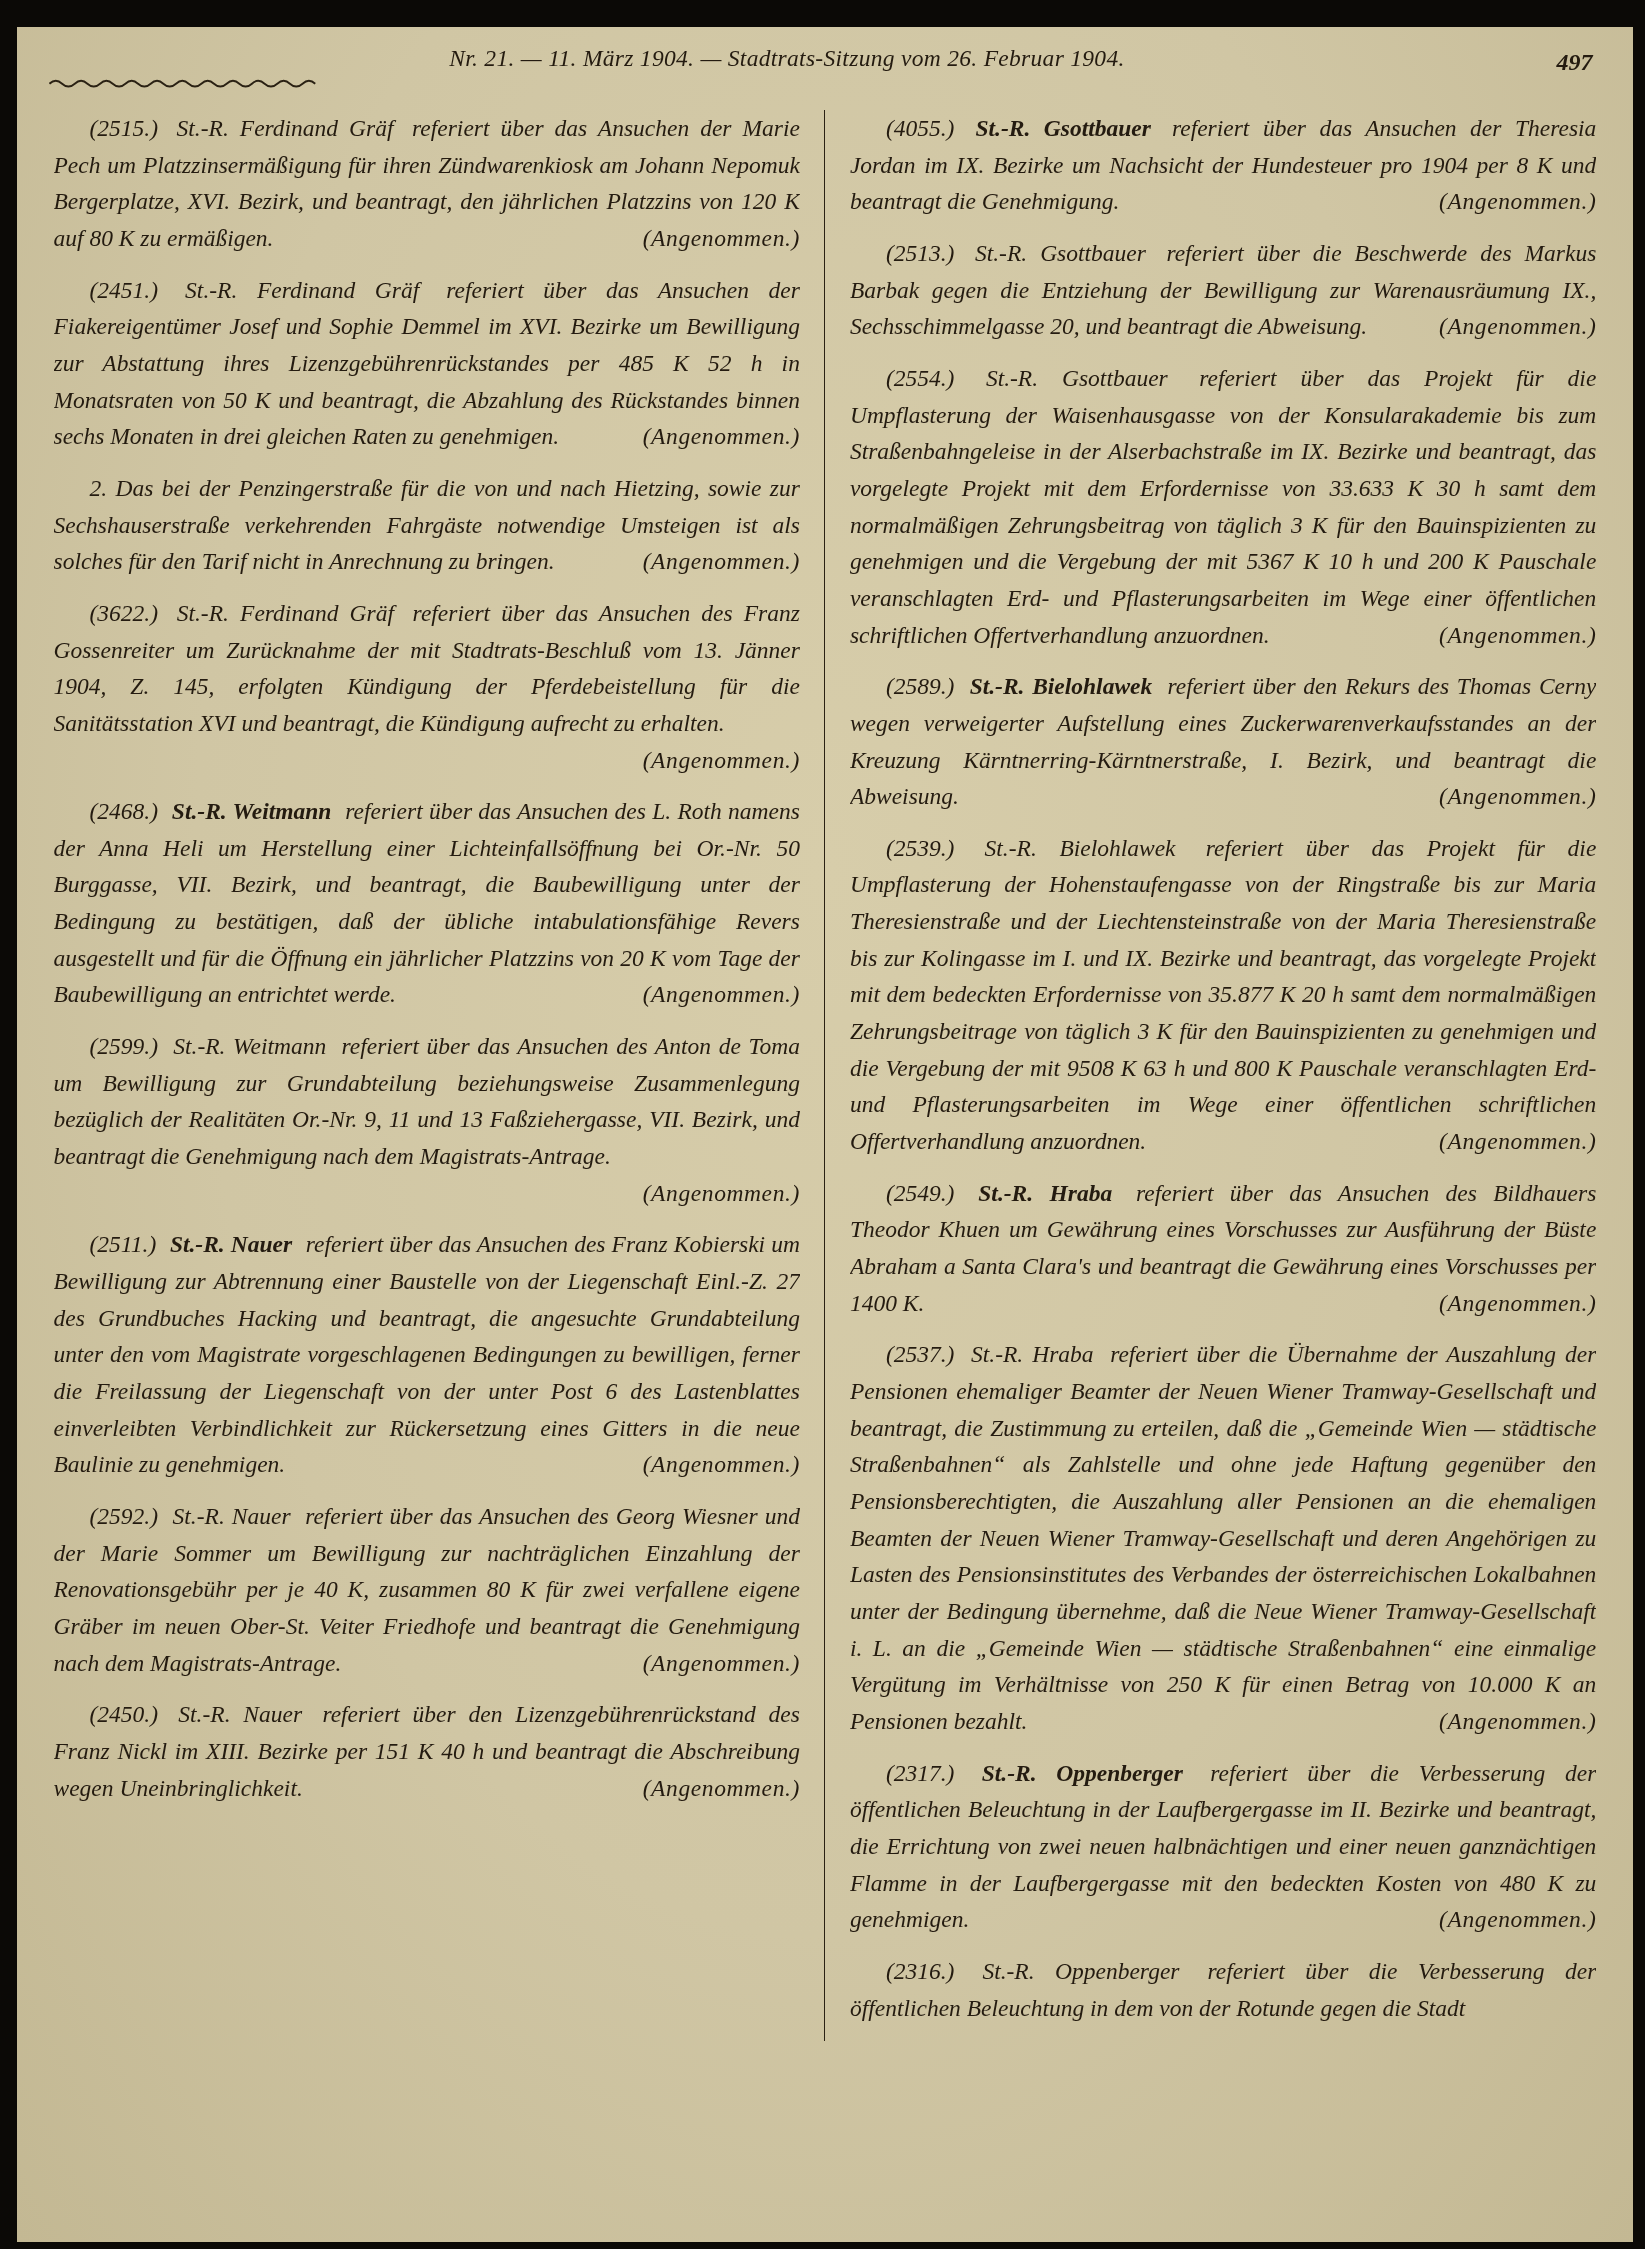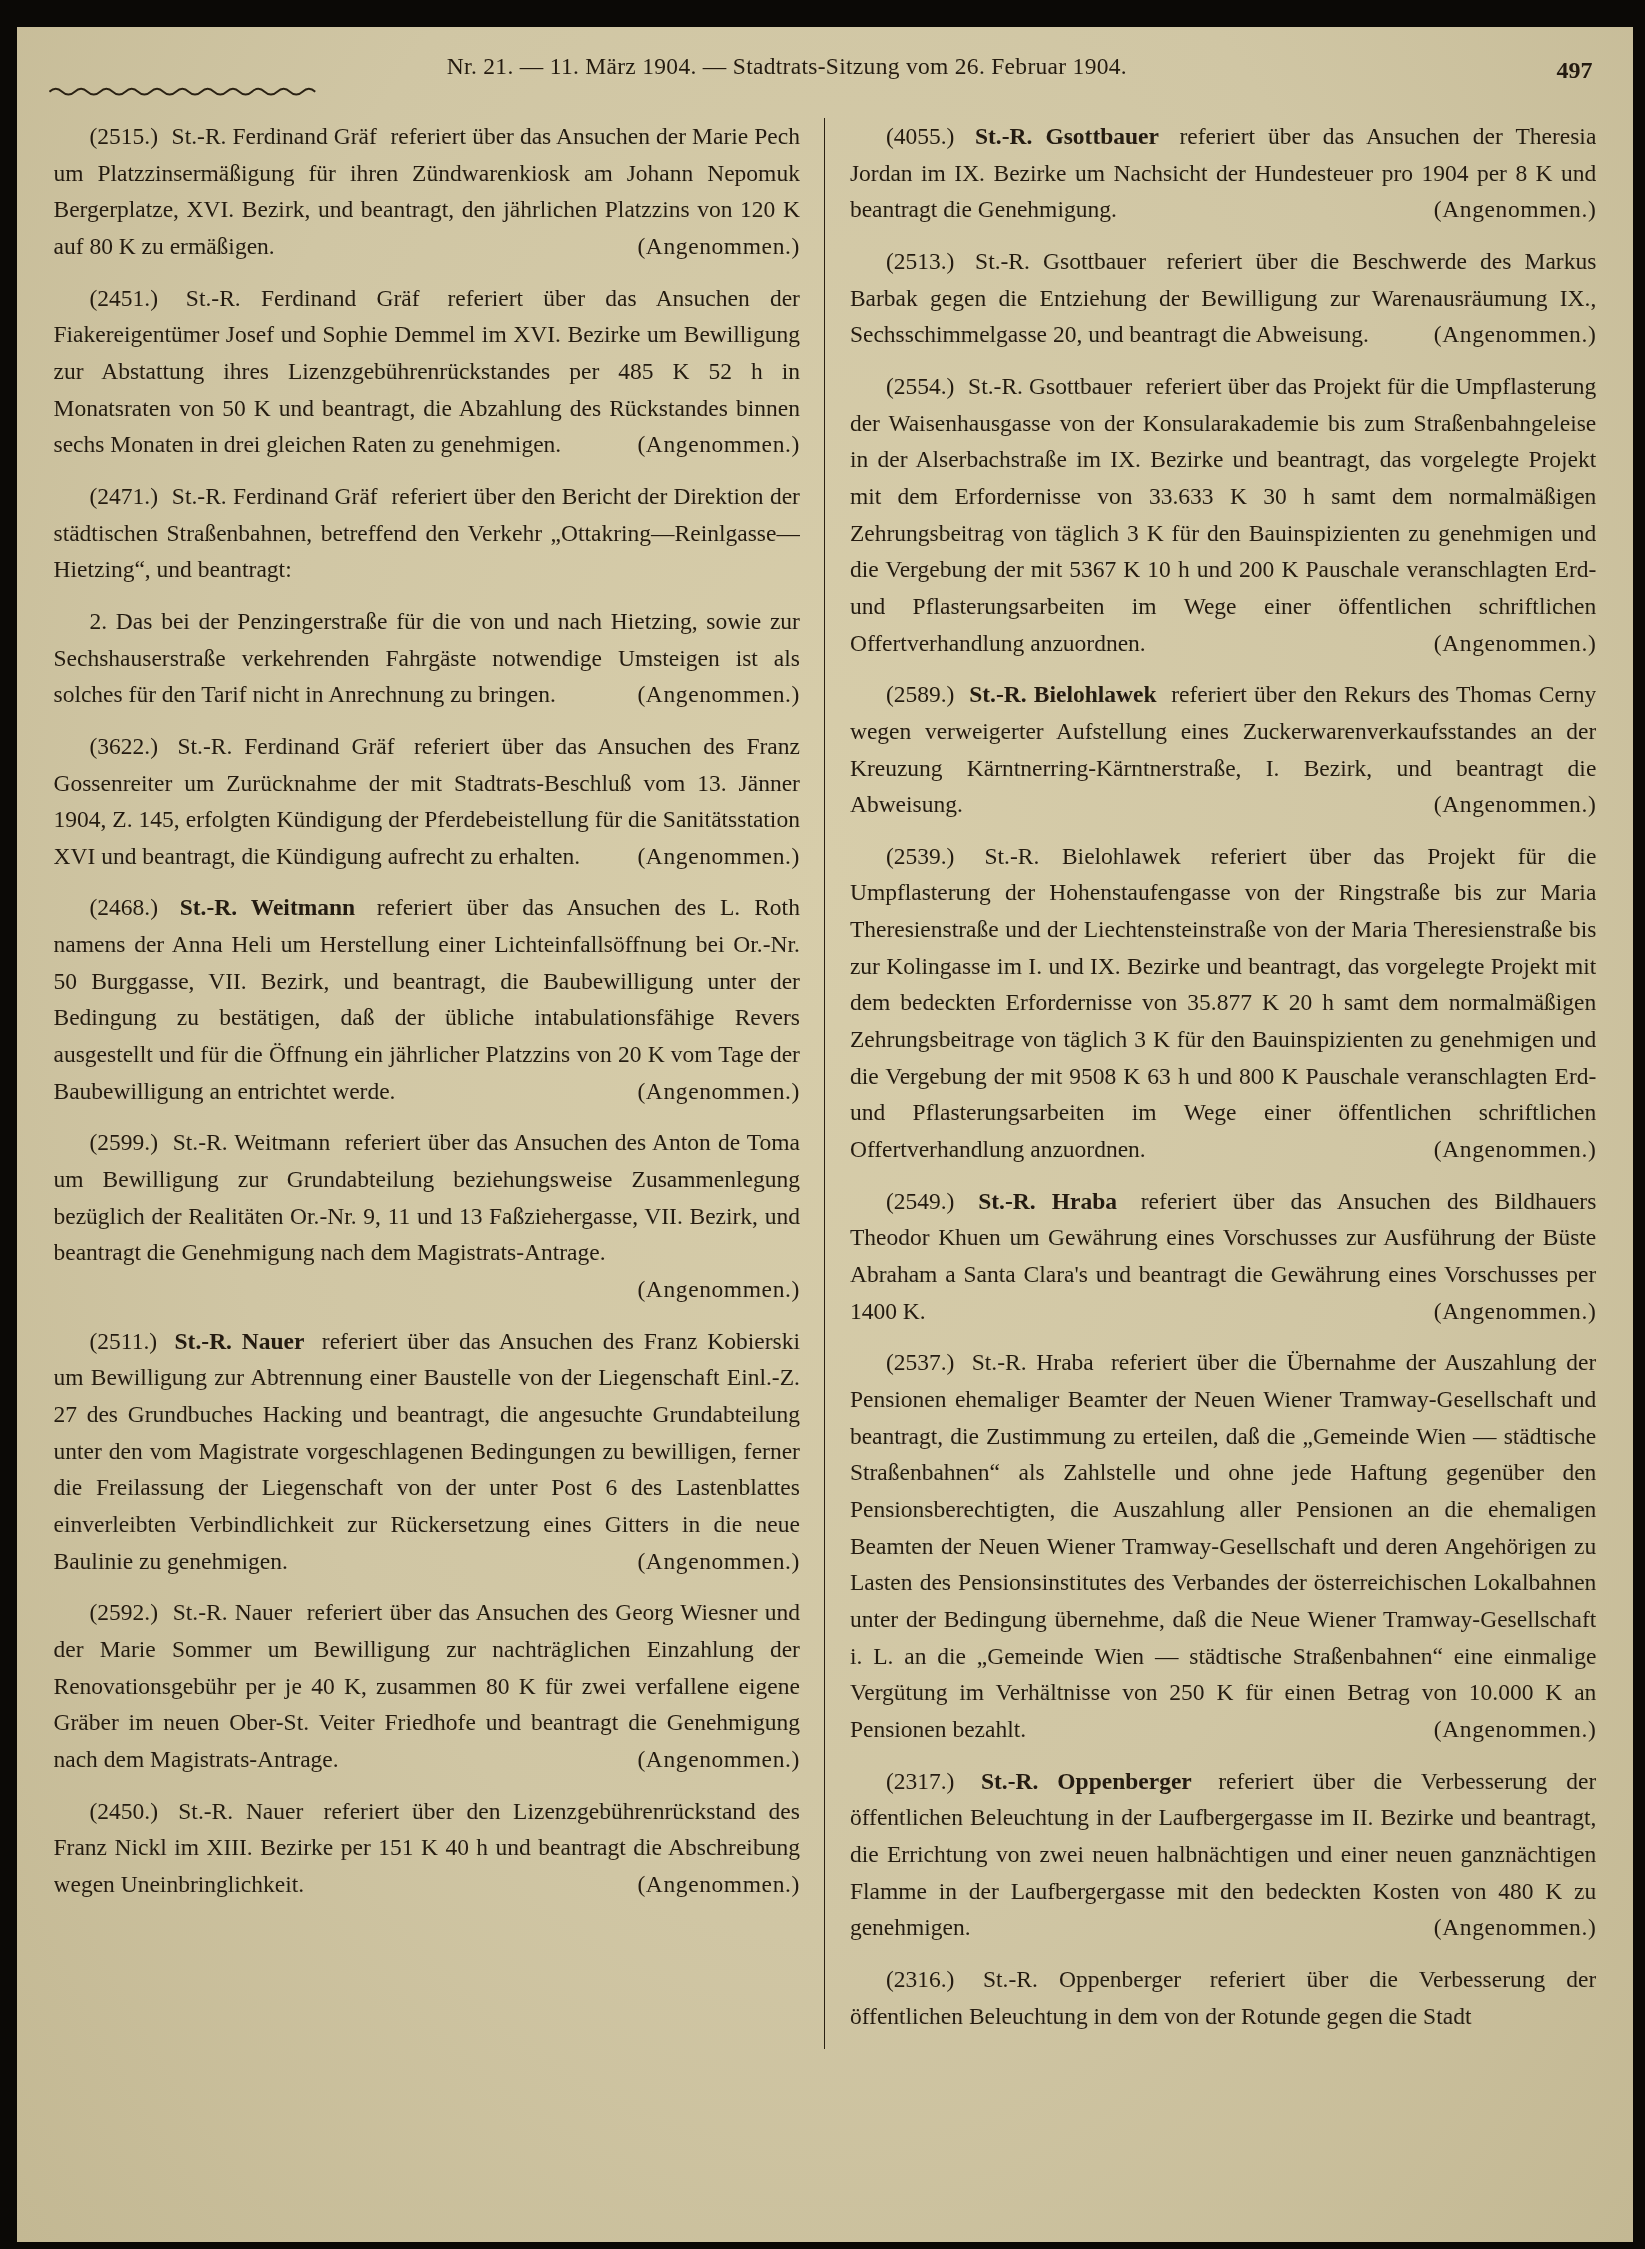--- a/index.html
+++ b/index.html
@@ -19,22 +19,23 @@
   }
   .paper {
     position: absolute;
     top: 27px;
     left: 16.5px;
     right: 12.7px;
     bottom: 7.6px;
     background: radial-gradient(ellipse at 50% 38%, #d7cdaa 0%, #d0c6a4 55%, #c3b893 100%);
     color: #241b10;
     box-sizing: border-box;
-    padding: 26px 37px 25px 37px;
+    padding: 18px 37px 25px 37px;
     overflow: hidden;
+    font-style: italic;
   }
   .page-header {
     position: relative;
     height: 37px;
     margin-bottom: 28px;
   }
   .page-header .title {
     position: absolute;
     left: 0;
     right: 76px;
@@ -107,26 +108,20 @@
     <span class="entry-decision">(Angenommen.)</span>
   </p>
 
   <p class="entry">
     <span class="entry-num">(2451.)</span>
     <span class="entry-lead">St.-R. Ferdinand Gräf</span>
     <span class="entry-text">referiert über das Ansuchen der Fiakereigentümer Josef und Sophie Demmel im XVI. Bezirke um Bewilligung zur Abstattung ihres Lizenzgebührenrückstandes per 485 K 52 h in Monatsraten von 50 K und beantragt, die Abzahlung des Rückstandes binnen sechs Monaten in drei gleichen Raten zu genehmigen.</span>
     <span class="entry-decision">(Angenommen.)</span>
   </p>
 
-  <p class="entry">
-    <span class="entry-num">(2471.)</span>
-    <span class="entry-lead">St.-R. Ferdinand Gräf</span>
-    <span class="entry-text">referiert über den Bericht der Direktion der städtischen Straßenbahnen, betreffend den Verkehr „Ottakring—Reinlgasse—Hietzing“, und beantragt:</span>
-    
-  </p>
 
 
   <p class="entry">
     
     
     <span class="entry-text">2. Das bei der Penzingerstraße für die von und nach Hietzing, sowie zur Sechshauserstraße verkehrenden Fahrgäste notwendige Umsteigen ist als solches für den Tarif nicht in Anrechnung zu bringen.</span>
     <span class="entry-decision">(Angenommen.)</span>
   </p>
 
   <p class="entry">

